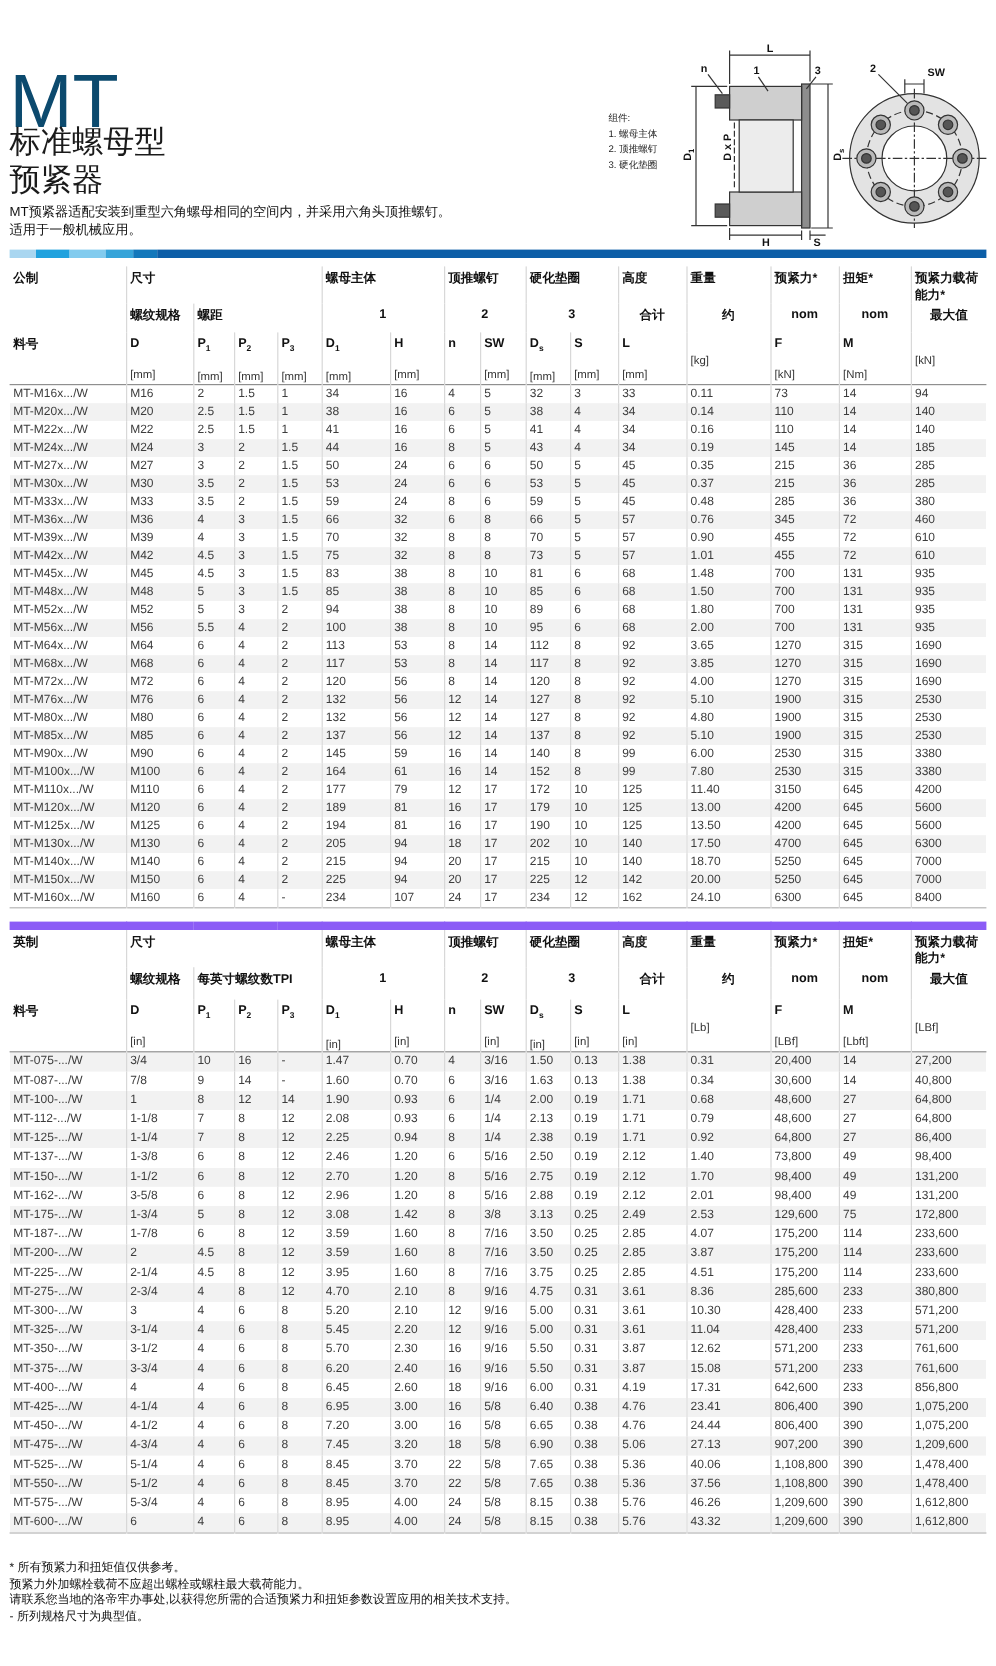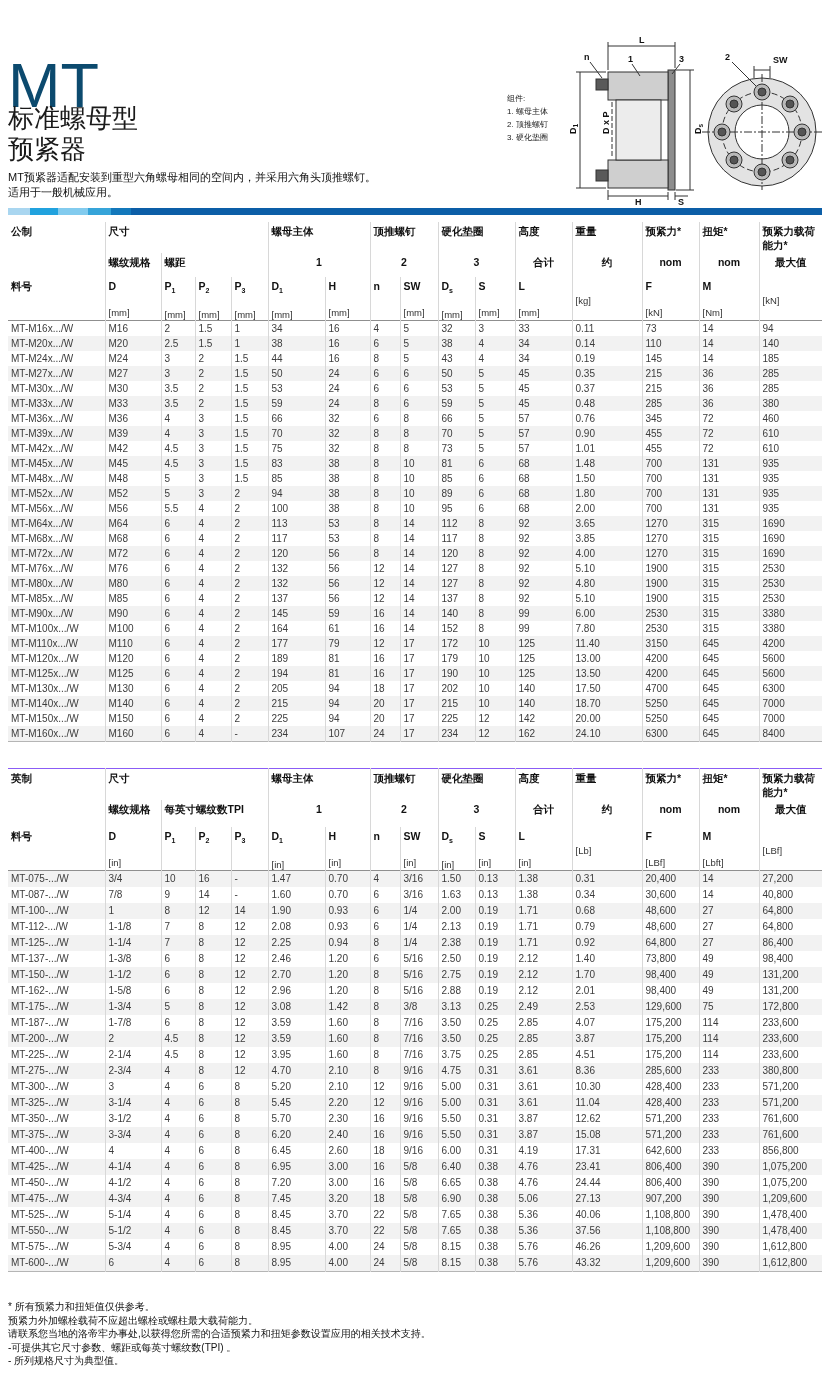--- a/index.html
+++ b/index.html
@@ -14,21 +14,21 @@
   .legend{position:absolute;left:507px;top:92px;font-size:8px;color:#222;line-height:13px}
   .drawing{position:absolute;left:566px;top:32px}
   .drawing text{font-size:9px;font-weight:bold;fill:#111}
   .drawing .subts{font-size:6.5px}
 
   .bar{position:absolute;left:8px;top:208px;width:814px;height:7px;display:flex}
   .bar div{height:100%}
 
   table{border-collapse:collapse;table-layout:fixed;position:absolute;left:8px;width:814px;background:#fff;border-bottom:1px solid #b5b5b5}
   #metric-table{top:222px}
-  #imperial-table{top:768px;border-top:1px solid #8b5cf6}
+  #imperial-table{top:768px;border-top:7px solid #8b5cf6}
   th,td{border-right:1px solid #d8d8d8;overflow:hidden}
   th:last-child,td:last-child{border-right:none}
   thead{border-bottom:1px solid #8f8f8f}
   th{text-align:left;vertical-align:top;font-size:10.5px;color:#111;padding:3px 3px 0 3px;font-weight:bold}
   tr.g1 th{height:26px}
   tr.g2 th{height:24px}
   tr.g3 th{height:31px}
   #imperial-table tr.g1 th{height:30px}
   #imperial-table tr.g2 th{height:27px}
   #imperial-table tr.g3 th{height:33px}
@@ -299,20 +299,38 @@
           <td>5</td>
           <td>38</td>
           <td>4</td>
           <td>34</td>
           <td>0.14</td>
           <td>110</td>
           <td>14</td>
           <td>140</td>
         </tr>
         <tr>
+          <td>MT-M22x.../W</td>
+          <td>M22</td>
+          <td>2.5</td>
+          <td>1.5</td>
+          <td>1</td>
+          <td>41</td>
+          <td>16</td>
+          <td>6</td>
+          <td>5</td>
+          <td>41</td>
+          <td>4</td>
+          <td>34</td>
+          <td>0.16</td>
+          <td>110</td>
+          <td>14</td>
+          <td>140</td>
+        </tr>
+        <tr>
           <td>MT-M24x.../W</td>
           <td>M24</td>
           <td>3</td>
           <td>2</td>
           <td>1.5</td>
           <td>44</td>
           <td>16</td>
           <td>8</td>
           <td>5</td>
           <td>43</td>
@@ -1010,21 +1028,21 @@
           <td>2.75</td>
           <td>0.19</td>
           <td>2.12</td>
           <td>1.70</td>
           <td>98,400</td>
           <td>49</td>
           <td>131,200</td>
         </tr>
         <tr>
           <td>MT-162-.../W</td>
-          <td>1-5/8</td>
+          <td>3-5/8</td>
           <td>6</td>
           <td>8</td>
           <td>12</td>
           <td>2.96</td>
           <td>1.20</td>
           <td>8</td>
           <td>5/16</td>
           <td>2.88</td>
           <td>0.19</td>
           <td>2.12</td>
@@ -1339,17 +1357,16 @@
           <td>390</td>
           <td>1,612,800</td>
         </tr>
       </tbody>
   </table>
 
   <div class="footnotes">
     <div>* 所有预紧力和扭矩值仅供参考。</div>
     <div>  预紧力外加螺栓载荷不应超出螺栓或螺柱最大载荷能力。</div>
     <div>  请联系您当地的洛帝牢办事处,以获得您所需的合适预紧力和扭矩参数设置应用的相关技术支持。</div>
-    <div>-可提供其它尺寸参数、螺距或每英寸螺纹数(TPI) 。</div>
     <div>- 所列规格尺寸为典型值。</div>
   </div>
 
 </div>
 
 </body></html>

